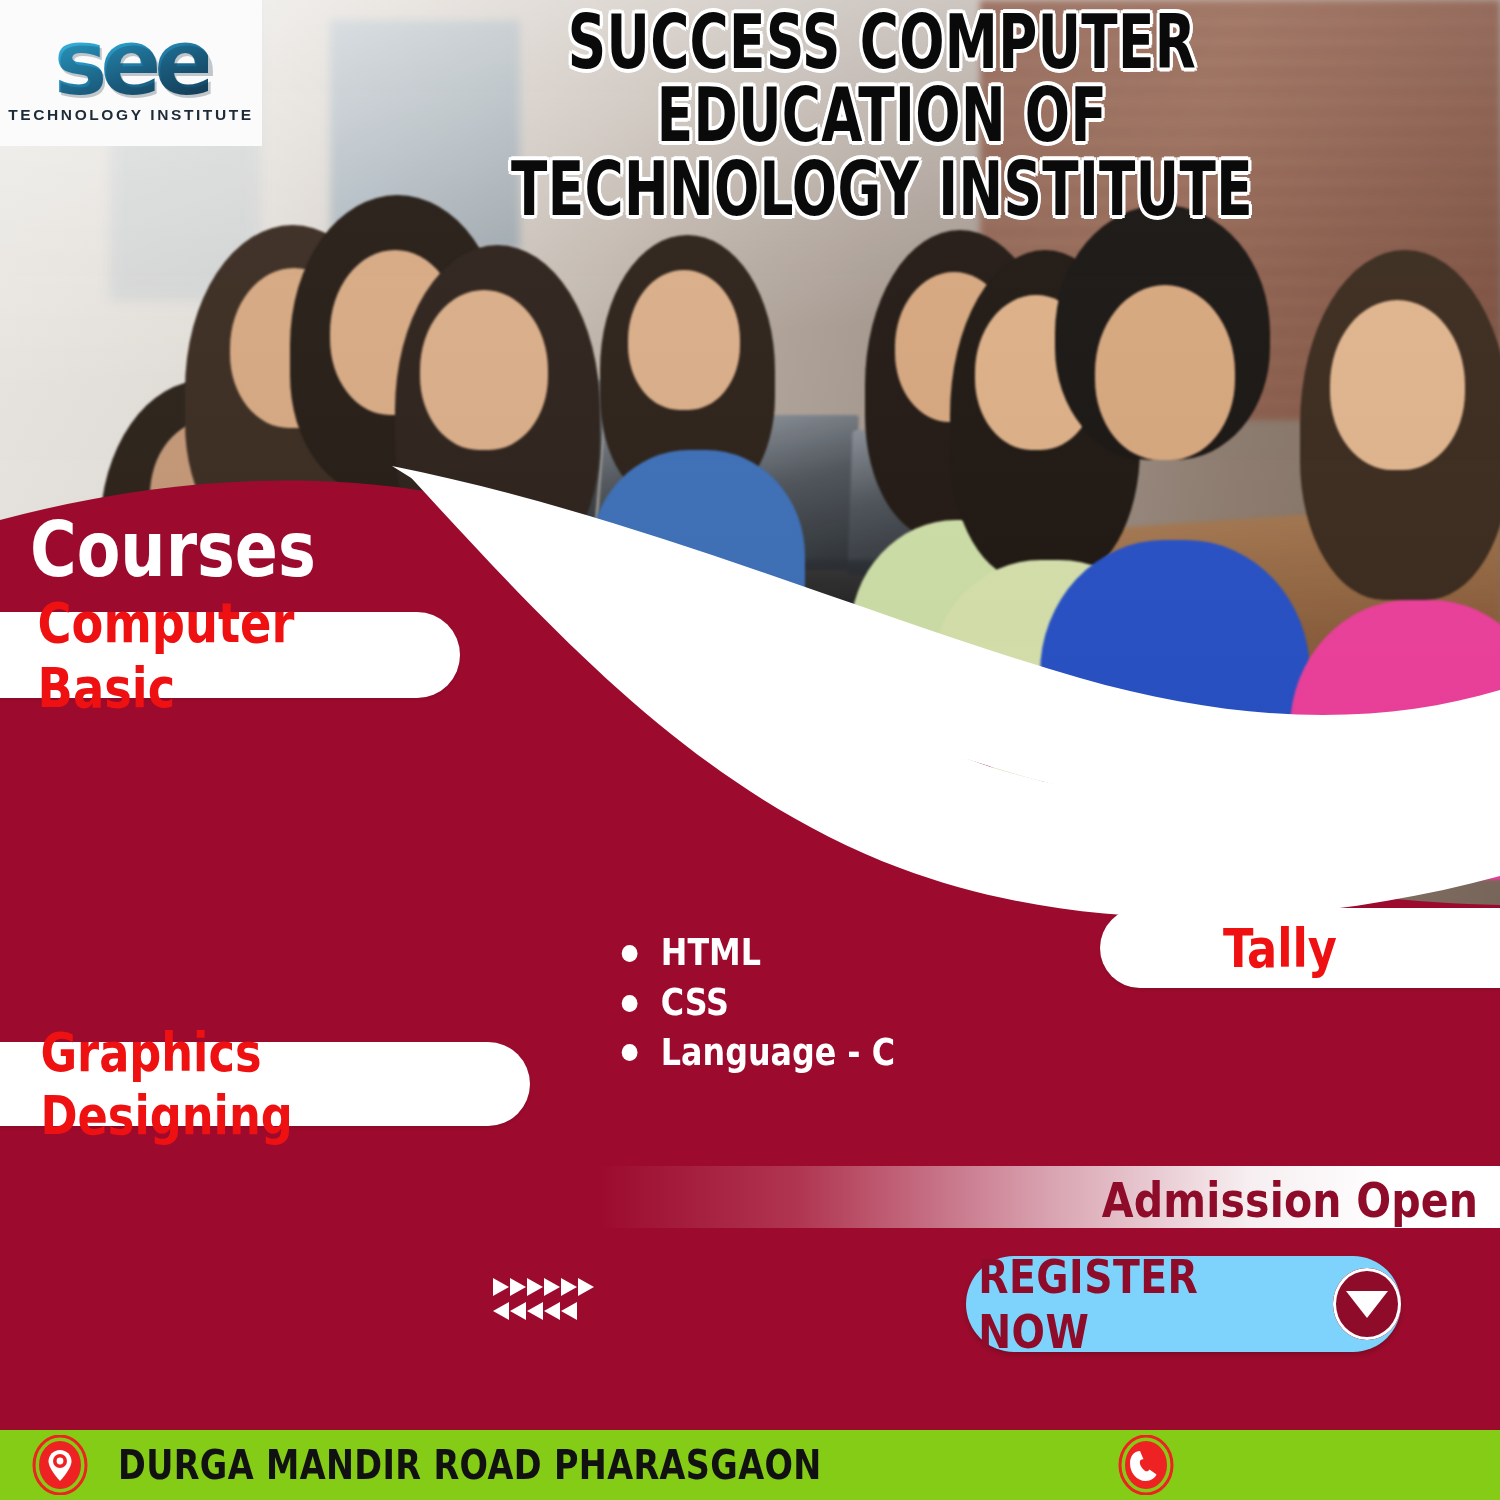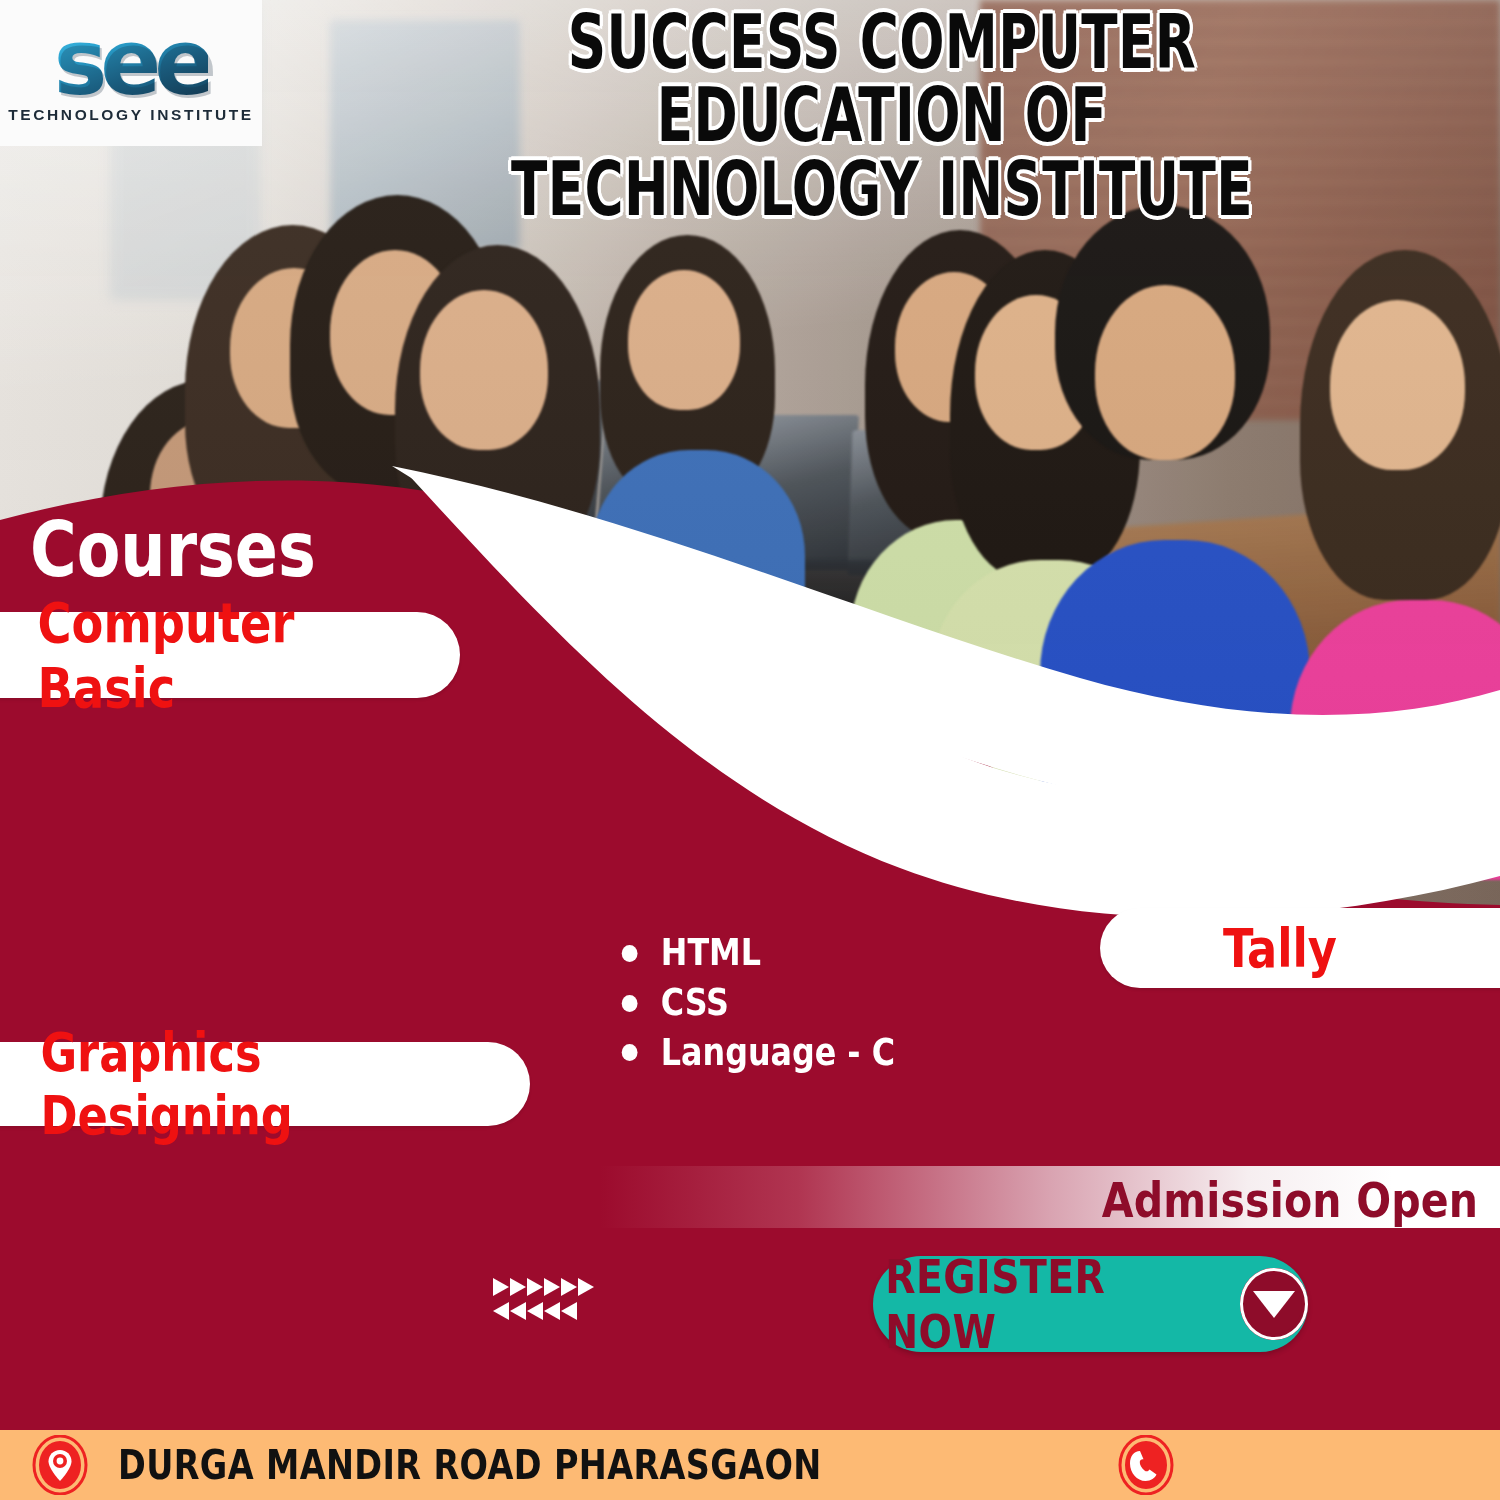--- a/index.html
+++ b/index.html
@@ -157,22 +157,22 @@
   }
   .adm-text {
     position:absolute; right:22px; top:1172px;
     font-family:"DejaVu Sans Condensed","Liberation Sans Narrow","Liberation Sans", sans-serif;
     font-weight:bold; font-size:48px; color:#8e0c2a; letter-spacing:.2px;
     transform:scaleX(.95); transform-origin:100% 50%;
   }
 
   
   .register-btn {
-    position:absolute; left:873px; top:1256px; width:435px; height:96px;
-    background:#14b8a6; border-radius:60px;
+    position:absolute; left:966px; top:1256px; width:435px; height:96px;
+    background:#7dd3fc; border-radius:60px;
     display:flex; align-items:center; justify-content:center; gap:18px;
     box-shadow:0 3px 5px rgba(0,0,0,.18);
   }
   .register-btn .rlabel {
     font-family:"DejaVu Sans Condensed","Liberation Sans Narrow","Liberation Sans", sans-serif;
     font-weight:bold; font-size:47px; color:#8e0c2a; letter-spacing:.5px;
     transform:scaleX(.93);
   }
   .rcircle {
     width:72px; height:72px; border-radius:50%;
@@ -180,21 +180,21 @@
     box-shadow:inset 0 0 0 3px #ffffff, inset 0 0 0 6px #8e0c2a;
   }
   .rcircle .tri {
     width:0; height:0; border-left:21px solid transparent; border-right:21px solid transparent;
     border-top:27px solid #ffffff;
   }
 
   
   .footer {
     position:absolute; left:0; top:1430px; width:1500px; height:70px;
-    background:#fdba74; display:flex; align-items:center;
+    background:#84cc16; display:flex; align-items:center;
   }
   .ficon { width:56px; height:60px; flex:0 0 auto; }
   .faddr {
     font-family:"DejaVu Sans Condensed","Liberation Sans Narrow","Liberation Sans", sans-serif;
     font-weight:bold; font-size:40px; color:#111111; letter-spacing:.4px;
     transform:scaleX(.93); transform-origin:0 50%;
   }
 </style>
 </head>
 <body>

